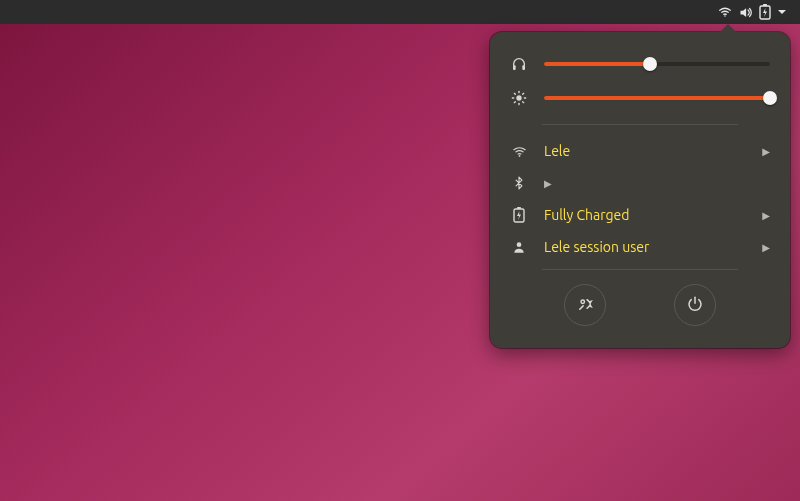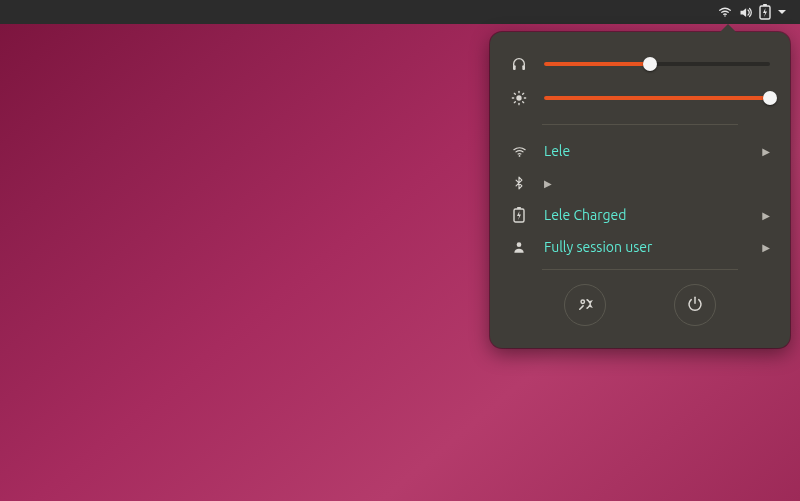--- a/index.html
+++ b/index.html
@@ -136,21 +136,21 @@
   }
   .menu-item-icon {
     width: 18px;
     color: #d9d7d2;
     display: flex;
     justify-content: center;
     align-items: center;
   }
   .menu-item-label {
     flex: 1;
-    color: #5eead4;
+    color: #fde047;
   }
   .menu-item-caret {
     color: #b8b5ae;
     font-size: 10px;
   }
 
   
   .popover-footer {
     display: flex;
     justify-content: space-around;
@@ -268,31 +268,31 @@
         <span class="menu-item-caret">▶</span>
       </li>
       <li class="menu-item">
         <span class="menu-item-icon">
           <svg width="12" height="16" viewBox="0 0 12 16" fill="none">
               <rect x="1" y="2" width="10" height="13" rx="1.5" stroke="currentColor" stroke-width="1.4"></rect>
               <rect x="4" y="0" width="4" height="2" rx="0.8" fill="currentColor"></rect>
               <path d="M6.5 4L4 9h2.2L5 13l3-5.5H6L6.5 4z" fill="currentColor"></path>
             </svg>
         </span>
-        <span class="menu-item-label">Lele Charged</span>
+        <span class="menu-item-label">Fully Charged</span>
         <span class="menu-item-caret">▶</span>
       </li>
       <li class="menu-item">
         <span class="menu-item-icon">
           <svg width="14" height="14" viewBox="0 0 24 24" fill="currentColor">
               <circle cx="12" cy="8" r="4"></circle>
               <path d="M4 22c0-4.5 3.5-7 8-7s8 2.5 8 7v0H4z"></path>
             </svg>
         </span>
-        <span class="menu-item-label">Fully session user</span>
+        <span class="menu-item-label">Lele session user</span>
         <span class="menu-item-caret">▶</span>
       </li>
     </ul>
 
     <div class="separator"></div>
 
     <div class="popover-footer">
       <div class="footer-btn">
         <span>
           <svg width="18" height="18" viewBox="0 0 24 24" fill="none" stroke="currentColor" stroke-width="2" stroke-linecap="round">

